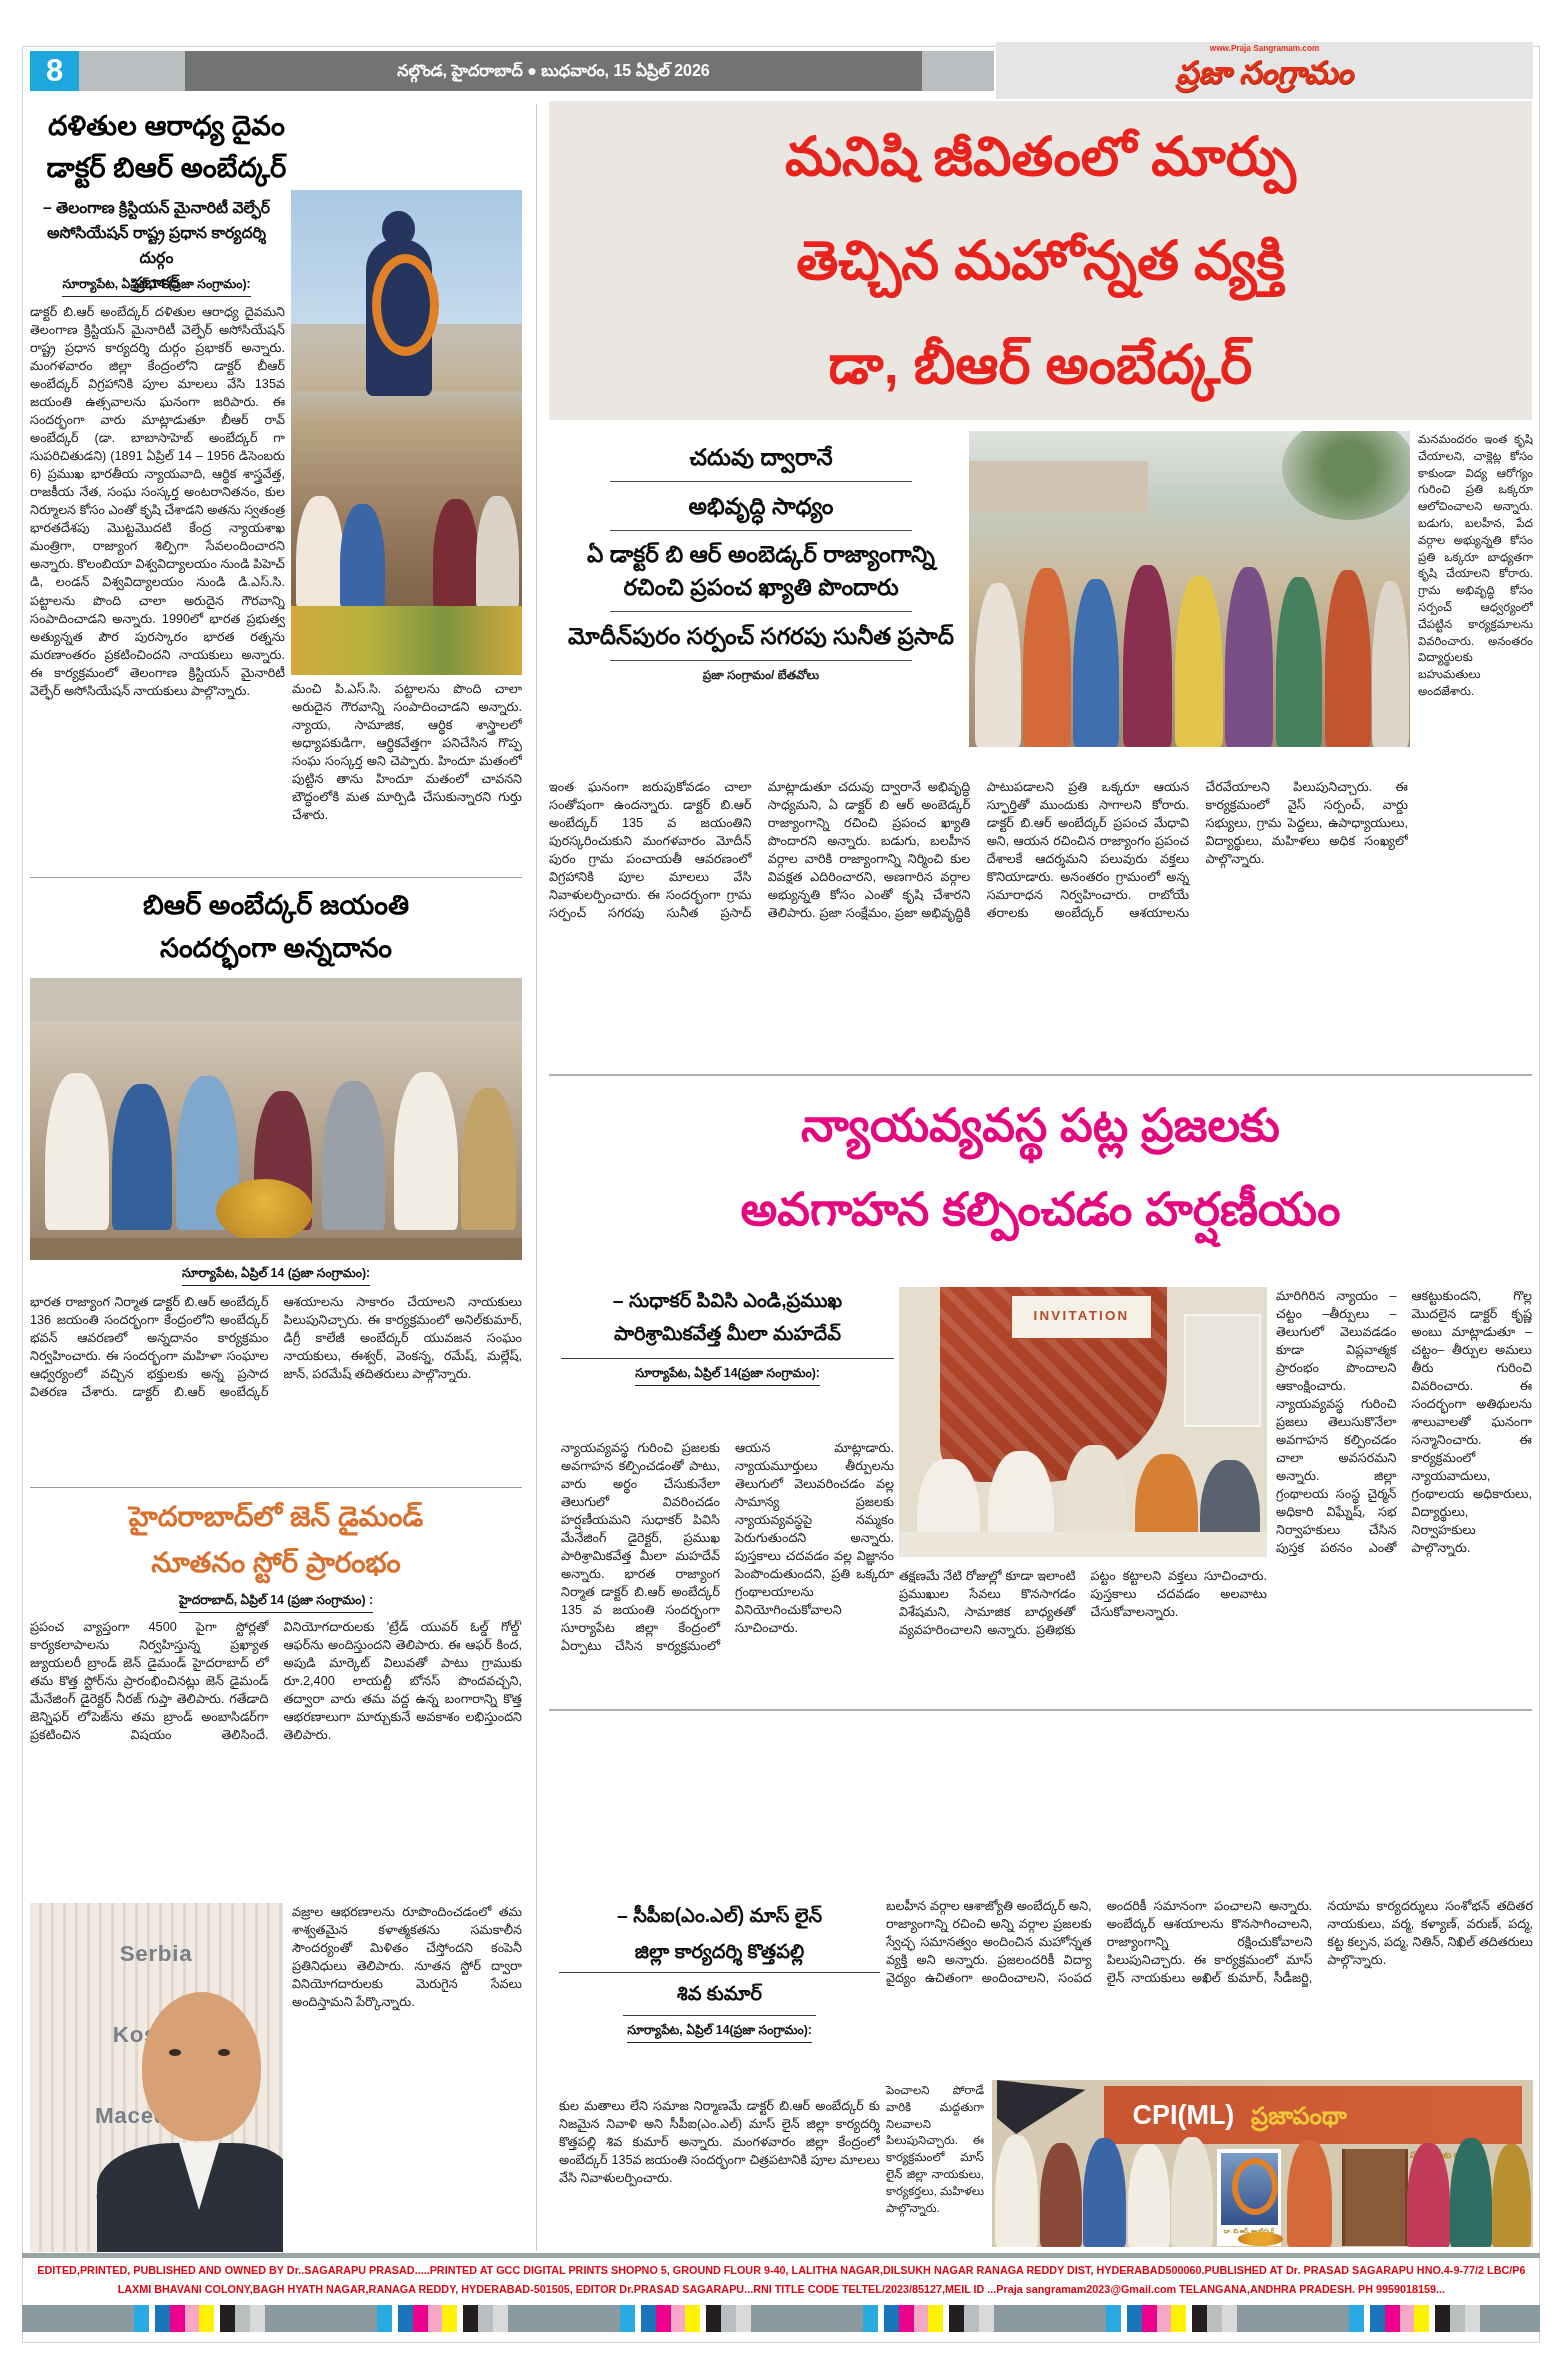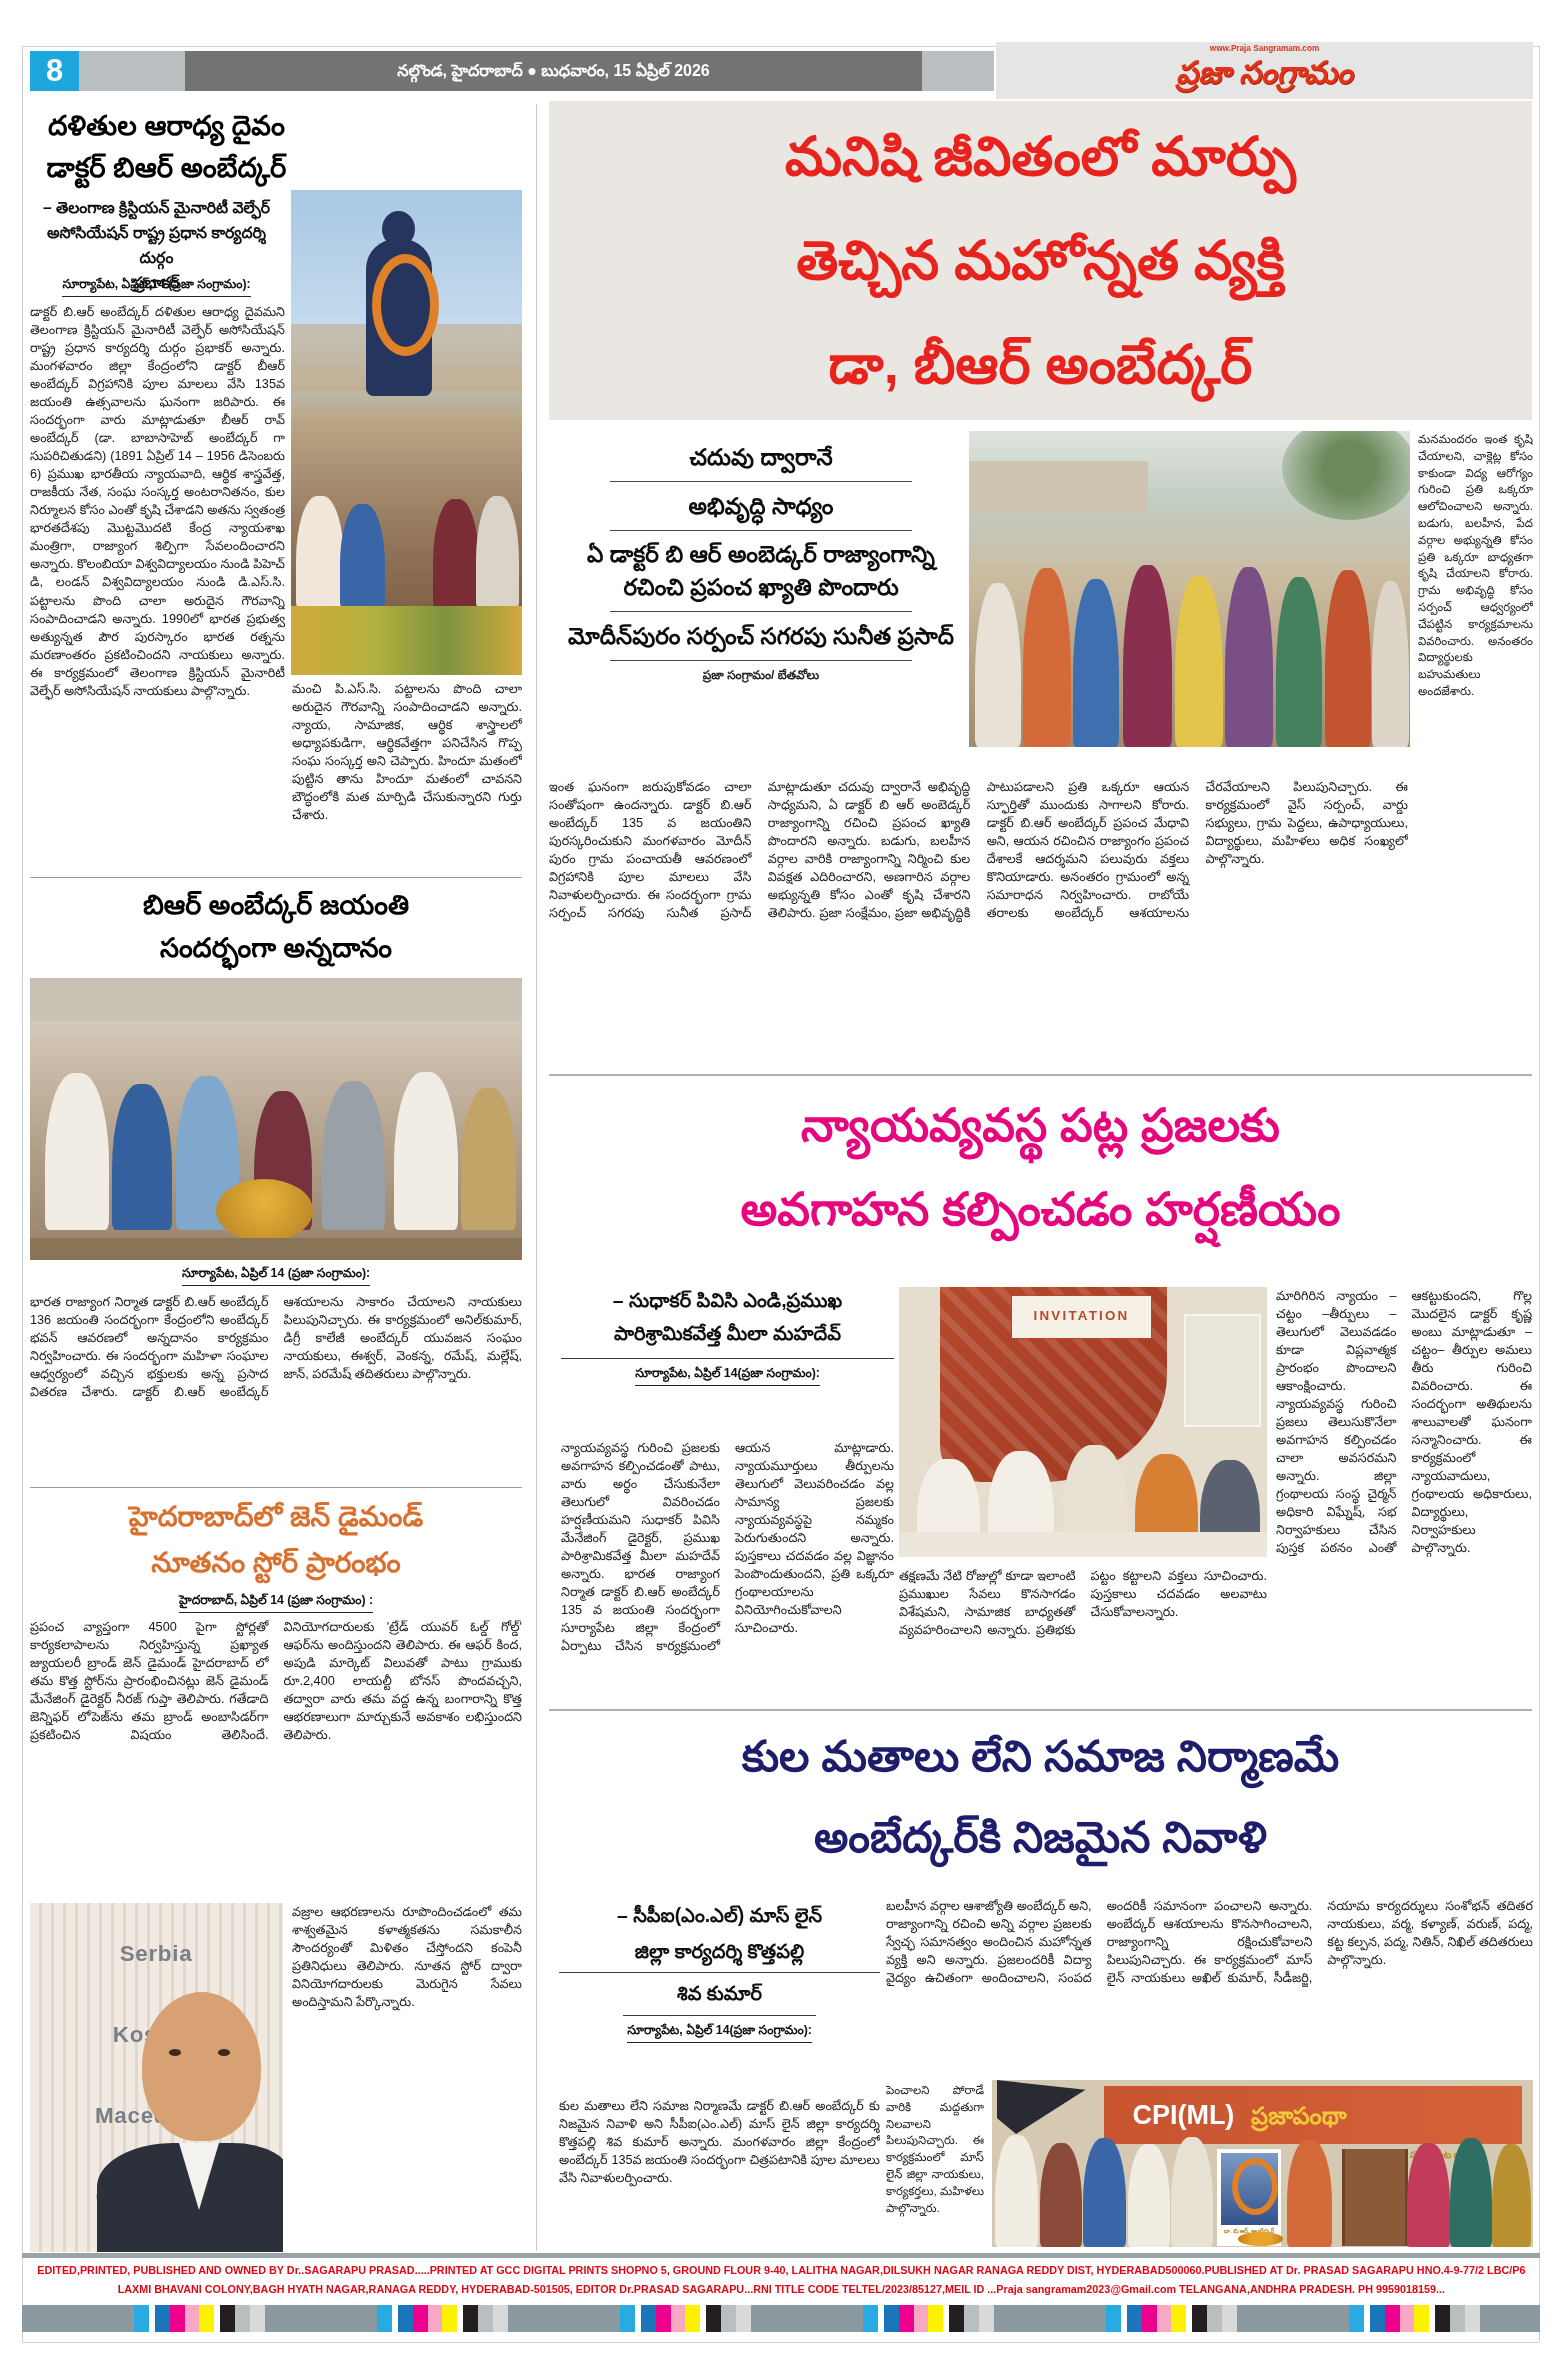--- a/index.html
+++ b/index.html
@@ -172,24 +172,20 @@
     <div class="pp" style="left:164px;width:64px;height:112px;background:#e9e2d2;"></div>
     <div class="pp" style="left:236px;width:63px;height:103px;background:#d77f33;"></div>
     <div class="pp" style="left:301px;width:60px;height:97px;background:#5a6270;"></div>
     <div class="abs" style="left:0;bottom:0;width:368px;height:25px;background:#ece7da;"></div>
   </div>
   <div class="abs bt cols2" style="left:899px;top:1567px;width:368px;height:137px;">తక్షణమే నేటి రోజుల్లో కూడా ఇలాంటి ప్రముఖుల సేవలు కొనసాగడం విశేషమని, సామాజిక బాధ్యతతో వ్యవహరించాలని అన్నారు. ప్రతిభకు పట్టం కట్టాలని వక్తలు సూచించారు. పుస్తకాలు చదవడం అలవాటు చేసుకోవాలన్నారు.</div>
   <div class="abs bt cols2" style="left:1276px;top:1287px;width:256px;height:416px;">మారిగిరిన న్యాయం –చట్టం –తీర్పులు – తెలుగులో వెలువడడం కూడా విప్లవాత్మక ప్రారంభం పొందాలని ఆకాంక్షించారు. న్యాయవ్యవస్థ గురించి ప్రజలు తెలుసుకొనేలా అవగాహన కల్పించడం చాలా అవసరమని అన్నారు. జిల్లా గ్రంథాలయ సంస్థ చైర్మన్ అధికారి విఘ్నేష్, సభ నిర్వాహకులు చేసిన పుస్తక పఠనం ఎంతో ఆకట్టుకుందని, గొల్ల మొదలైన డాక్టర్ కృష్ణ అంబు మాట్లాడుతూ –చట్టం– తీర్పుల అమలు తీరు గురించి వివరించారు. ఈ సందర్భంగా అతిథులను శాలువాలతో ఘనంగా సన్మానించారు. ఈ కార్యక్రమంలో న్యాయవాదులు, గ్రంథాలయ అధికారులు, విద్యార్థులు, నిర్వాహకులు పాల్గొన్నారు.</div>
 
   <div class="abs" style="left:549px;top:1709px;width:983px;height:1.5px;background:#b0b0b0;"></div>
 
-  <div class="abs" style="left:549px;top:1716px;width:983px;height:166px;">
-    <div class="ctr bold" style="font-size:43px;line-height:81px;color:#1d1d6b;">కుల మతాలు లేని సమాజ నిర్మాణమే</div>
-    <div class="ctr bold" style="font-size:43px;line-height:81px;color:#1d1d6b;">అంబేద్కర్‌కి నిజమైన నివాళి</div>
-  </div>
   <div class="abs" style="left:559px;top:1897px;width:321px;height:197px;">
     <div class="ctr bold" style="font-size:19.4px;line-height:36px;color:#111;">– సీపీఐ(ఎం.ఎల్) మాస్ లైన్</div>
     <div class="ctr bold" style="font-size:19.4px;line-height:36px;color:#111;">జిల్లా కార్యదర్శి కొత్తపల్లి</div>
     <div class="rule" style="width:100%;margin:3px auto;"></div>
     <div class="ctr bold" style="font-size:19.4px;line-height:34px;color:#111;">శివ కుమార్</div>
     <div class="rule" style="width:60%;margin:4.5px auto;"></div>
     <div class="dl" style="margin-top:7.5px;"><span>సూర్యాపేట, ఏప్రిల్ 14(ప్రజా సంగ్రామం):</span></div>
   </div>
   <div class="abs bt" style="left:559px;top:2097px;width:321px;height:155px;">కుల మతాలు లేని సమాజ నిర్మాణమే డాక్టర్ బి.ఆర్ అంబేద్కర్ కు నిజమైన నివాళి అని సీపీఐ(ఎం.ఎల్) మాస్ లైన్ జిల్లా కార్యదర్శి కొత్తపల్లి శివ కుమార్ అన్నారు. మంగళవారం జిల్లా కేంద్రంలో అంబేద్కర్ 135వ జయంతి సందర్భంగా చిత్రపటానికి పూల మాలలు వేసి నివాళులర్పించారు.</div>
   <div class="abs bt cols3" style="left:886px;top:1897px;width:647px;height:179px;">బలహీన వర్గాల ఆశాజ్యోతి అంబేద్కర్ అని, రాజ్యాంగాన్ని రచించి అన్ని వర్గాల ప్రజలకు స్వేచ్ఛ సమానత్వం అందించిన మహోన్నత వ్యక్తి అని అన్నారు. ప్రజలందరికీ విద్యా వైద్యం ఉచితంగా అందించాలని, సంపద అందరికీ సమానంగా పంచాలని అన్నారు. అంబేద్కర్ ఆశయాలను కొనసాగించాలని, రాజ్యాంగాన్ని రక్షించుకోవాలని పిలుపునిచ్చారు. ఈ కార్యక్రమంలో మాస్ లైన్ నాయకులు అఖిల్ కుమార్, సీడీజర్జి, నయామ కార్యదర్శులు సంశోభన్ తదితర నాయకులు, వర్మ, కళ్యాణ్, వరుణ్, పద్మ, కట్ట కల్పన, పద్మ, నితిన్, నిఖిల్ తదితరులు పాల్గొన్నారు.</div>

